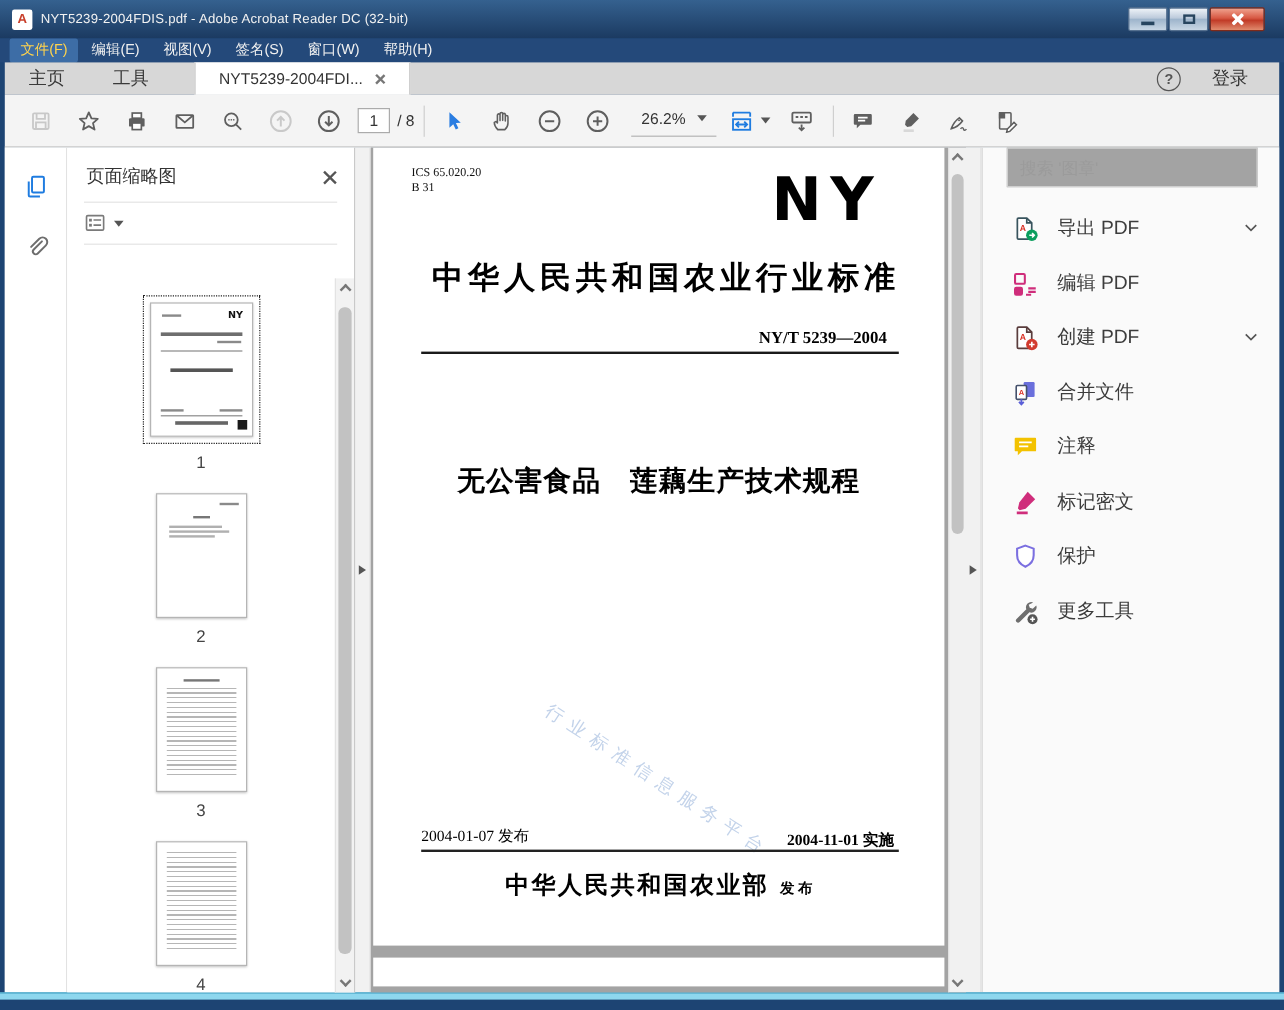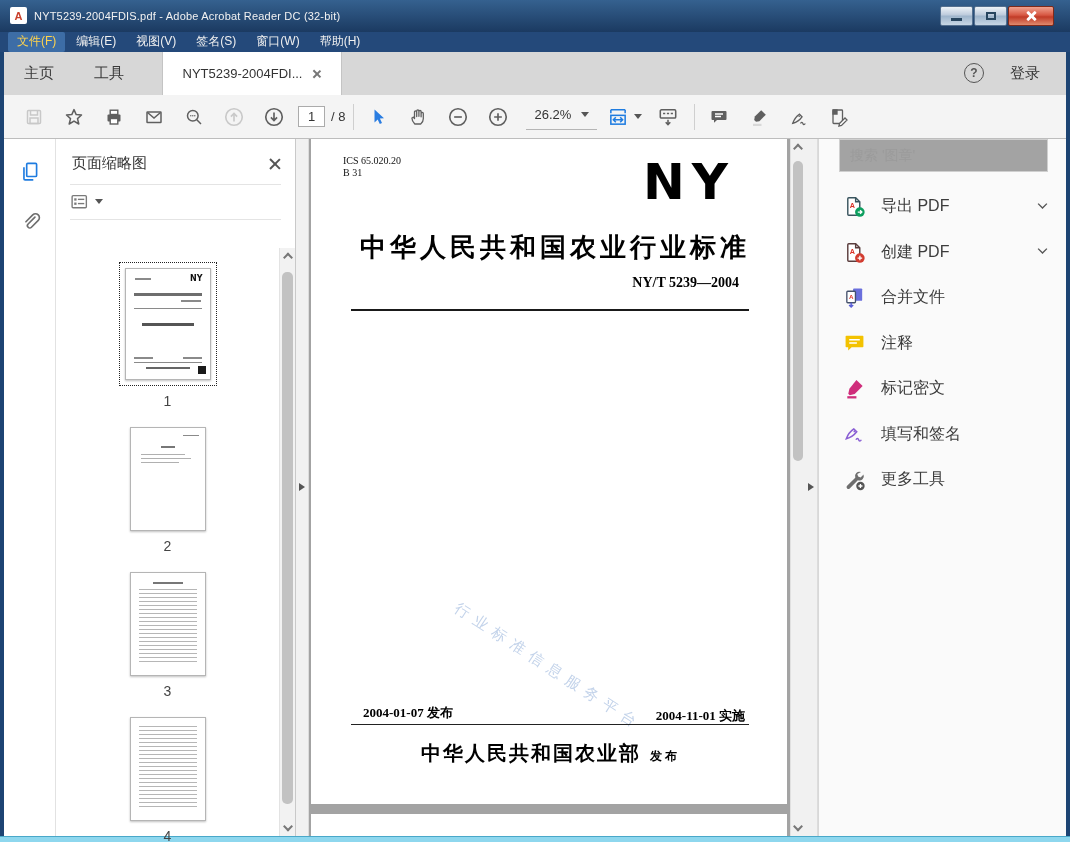--- a/index.html
+++ b/index.html
@@ -21,21 +21,21 @@
   .glyph-close::before,.glyph-close::after { content:""; position:absolute; left:5px; top:0; width:3px; height:12px; background:#fff; border-radius:1px; }
   .glyph-close::before { transform:rotate(45deg); }
   .glyph-close::after { transform:rotate(-45deg); }
 
   
   .menubar { height:20px; background:#24497a; display:flex; align-items:center; padding-left:8px; gap:2px; }
   .menu-item { color:#f0f0f0; font-size:12px; padding:1px 9px 2px; border-radius:2px; }
   .menu-item.active { background:#3d6da6; color:#ffd34d; }
 
   
-  .tabbar { height:44px; background:#d7d7d7; margin:0 4px; display:flex; align-items:stretch; }
+  .tabbar { height:27px; background:#d7d7d7; margin:0 4px; display:flex; align-items:stretch; }
   .tab-simple { display:flex; align-items:center; padding:0 20px; font-size:15px; color:#3a3a3a; }
   .doc-tab { width:180px; margin-left:18px; background:#fff; display:flex; align-items:center; justify-content:center; gap:10px; font-size:13px; color:#333; border-left:1px solid #c4c4c4; border-right:1px solid #c4c4c4; }
   .tab-close { position:relative; width:9px; height:9px; }
   .tab-close::before,.tab-close::after { content:""; position:absolute; left:4px; top:0; width:1.5px; height:10px; background:#777; }
   .tab-close::before { transform:rotate(45deg); } .tab-close::after { transform:rotate(-45deg); }
   .tabbar-right { margin-left:auto; display:flex; align-items:center; gap:26px; padding-right:26px; }
   .help-circle { width:20px; height:20px; border:1.6px solid #555; border-radius:50%; display:flex; align-items:center; justify-content:center; font-size:12px; font-weight:bold; color:#555; }
   .signin { font-size:15px; color:#333; }
 
   
@@ -78,25 +78,25 @@
   .panel-handle { width:13px; background:#f1f1f1; border-right:1px solid #dcdcdc; display:flex; align-items:center; justify-content:center; }
   .tri-right { width:0; height:0; border-top:4.5px solid transparent; border-bottom:4.5px solid transparent; border-left:6px solid #555; }
 
   
   .viewer { width:496px; background:#a3a3a3; position:relative; overflow:hidden; }
   .pdf-page { position:absolute; left:2px; top:0; width:476px; height:665px; background:#fff; font-family:"Liberation Serif","DejaVu Serif",serif; }
   .page2-sliver { position:absolute; left:2px; top:675px; width:476px; height:24px; background:#fff; }
   .ics { position:absolute; left:32px; top:16px; font-size:10px; font-weight:normal; line-height:12px; color:#111; }
   .ny-logo { position:absolute; right:52px; top:14px; font-family:"DejaVu Sans",sans-serif; font-weight:900; font-size:50px; letter-spacing:7px; color:#000; }
   .std-heading { position:absolute; left:12px; right:0; top:91px; text-align:center; font-family:"Liberation Sans","DejaVu Sans",sans-serif; font-weight:bold; font-size:26px; letter-spacing:4px; color:#000; }
-  .std-num { position:absolute; right:48px; top:136px; font-size:14px; font-weight:bold; color:#000; }
+  .std-num { position:absolute; right:48px; top:152px; font-size:14px; font-weight:bold; color:#000; }
   .page-rule { position:absolute; left:40px; right:38px; top:170px; height:2px; background:#1a1a1a; }
   .doc-title { position:absolute; left:0; right:0; top:262px; text-align:center; font-family:"Liberation Sans","DejaVu Sans",sans-serif; font-weight:bold; font-size:23px; letter-spacing:1px; color:#000; }
   .watermark { position:absolute; left:150px; top:460px; transform:rotate(33deg); transform-origin:left top; font-size:15px; letter-spacing:7px; color:#c3d3ea; white-space:nowrap; }
-  .date-left { position:absolute; left:52px; top:565px; font-size:13px; font-weight:bold; color:#000; }
+  .date-left { position:absolute; left:40px; top:565px; font-size:13px; font-weight:normal; color:#000; }
   .date-right { position:absolute; right:42px; top:568px; font-size:13px; font-weight:bold; color:#000; }
   .date-rule { position:absolute; left:40px; right:38px; top:585px; height:1.6px; background:#222; }
   .issuer-row { position:absolute; left:0; right:0; top:601px; text-align:center; color:#000; }
   .issuer-main { font-size:20px; font-weight:bold; letter-spacing:2px; }
   .issuer-suffix { font-size:12px; font-weight:bold; margin-left:9px; }
 
   
   .vscroll { position:absolute; right:0; top:0; bottom:0; width:15px; background:#f1f1f1; border-left:1px solid #e0e0e0; }
   .tscroll { position:absolute; right:0; top:109px; bottom:0; width:16px; background:#f2f2f2; border-left:1px solid #e3e3e3; }
   .chev { position:absolute; left:50%; width:7px; height:7px; border-left:2px solid #777; border-bottom:2px solid #777; }
@@ -376,20 +376,21 @@
     <div class="viewer">
       <div class="pdf-page">
         <div class="ics">
           <div>ICS 65.020.20</div>
           <div>B 31</div>
         </div>
         <div class="ny-logo">NY</div>
         <div class="std-heading">中华人民共和国农业行业标准</div>
         <div class="std-num">NY/T 5239—2004</div>
         <div class="page-rule"></div>
+        <div class="doc-title">无公害食品　莲藕生产技术规程</div>
         <div class="watermark">行业标准信息服务平台</div>
         <div class="date-left">2004-01-07 发布</div>
         <div class="date-right">2004-11-01 实施</div>
         <div class="date-rule"></div>
         <div class="issuer-row">
           <span class="issuer-main">中华人民共和国农业部</span><span class="issuer-suffix">发 布</span>
         </div>
       </div>
       <div class="page2-sliver"></div>
       <div class="vscroll">
@@ -418,20 +419,30 @@
                 <circle cx="17.6" cy="17.8" r="5" fill="#0c9e5e"></circle>
                 <path d="M15.4 17.8h4.2m-1.8-1.9l1.9 1.9-1.9 1.9" stroke="#fff" stroke-width="1.4" fill="none"></path>
               </svg>
           </span>
           <span class="tlabel">导出 PDF</span>
           <span class="tchev"><svg width="15" height="15" viewBox="0 0 24 24" fill="none" stroke="#555" stroke-width="2.2">
                 <path d="M5 9l7 7 7-7"></path>
               </svg></span>
         </div>
 
+        <div class="tool-item">
+          <span class="ticon">
+            <svg width="23" height="23" viewBox="0 0 24 24" fill="none" stroke="#cf2d7b" stroke-width="1.8">
+                <rect x="3" y="3.5" width="8.5" height="8.5" rx="1"></rect>
+                <rect x="3" y="15.5" width="6" height="6" rx="1" fill="#cf2d7b"></rect>
+                <path d="M14.5 16h6.5M14.5 19h6.5M12.5 21.6h4.5"></path>
+              </svg>
+          </span>
+          <span class="tlabel">编辑 PDF</span>
+        </div>
 
         <div class="tool-item">
           <span class="ticon">
             <svg width="23" height="23" viewBox="0 0 24 24">
                 <path d="M6 2.8h7.2L17.5 7v13.2a1 1 0 0 1-1 1H6a1 1 0 0 1-1-1V3.8a1 1 0 0 1 1-1z" fill="#fff" stroke="#5a3d3d" stroke-width="1.5"></path>
                 <path d="M13.2 2.8V7h4.3" fill="none" stroke="#5a3d3d" stroke-width="1.5"></path>
                 <text x="7" y="14" font-size="7.5" font-weight="bold" fill="#d93025">A</text>
                 <circle cx="17.6" cy="17.8" r="5" fill="#d23b2f"></circle>
                 <path d="M17.6 15.4v4.8M15.2 17.8H20" stroke="#fff" stroke-width="1.4" fill="none"></path>
               </svg>
@@ -468,31 +479,29 @@
         <div class="tool-item">
           <span class="ticon">
             <svg width="23" height="23" viewBox="0 0 24 24">
                 <path d="M14 3l6.5 6.5-8.3 8.3-5.2 1.2-1.5-1.5 1.2-5.2z" fill="#cf2d7b"></path>
                 <path d="M4.5 21.2h9.5" stroke="#cf2d7b" stroke-width="2.4"></path>
               </svg>
           </span>
           <span class="tlabel">标记密文</span>
         </div>
 
-
-        <div class="tool-item">
-          <span class="ticon">
-            <svg width="23" height="23" viewBox="0 0 24 24" fill="none" stroke="#8a5fd4" stroke-width="1.7">
-                <path d="M3.5 16.5c1.6-4.6 4.4-8 7.8-10.3l3 3c-2.6 3.3-6 5.9-10.8 7.3z"></path>
-                <circle cx="11.8" cy="8.8" r="0.9" fill="#8a5fd4" stroke="none"></circle>
-                <path d="M13.5 17.5c.9-1.8 2.3-1.8 2.8 0 .5 1.8 1.9 1.8 2.8 0" stroke-width="1.5"></path>
-              </svg>
-          </span>
-          <span class="tlabel">填写和签名</span>
-        </div>
+        <div class="tool-item">
+          <span class="ticon">
+            <svg width="23" height="23" viewBox="0 0 24 24">
+                <path d="M12 2.8l7.2 2.6v5.8c0 4.8-2.9 8.1-7.2 10-4.3-1.9-7.2-5.2-7.2-10V5.4z" fill="#fff" stroke="#7b6fe0" stroke-width="1.8"></path>
+              </svg>
+          </span>
+          <span class="tlabel">保护</span>
+        </div>
+
 
         <div class="tool-item">
           <span class="ticon">
             <svg width="23" height="23" viewBox="0 0 24 24">
                 <path d="M18.8 4.2a4.6 4.6 0 0 0-6 5.9L4.3 18.6a1.9 1.9 0 1 0 2.7 2.7l8.5-8.5a4.6 4.6 0 0 0 5.9-6l-3 3-2.6-.9-.9-2.6z" fill="#6e6e6e"></path>
                 <circle cx="18.2" cy="18.8" r="4.4" fill="#555"></circle>
                 <path d="M18.2 16.7v4.2M16.1 18.8h4.2" stroke="#fff" stroke-width="1.4"></path>
               </svg>
           </span>
           <span class="tlabel">更多工具</span>

